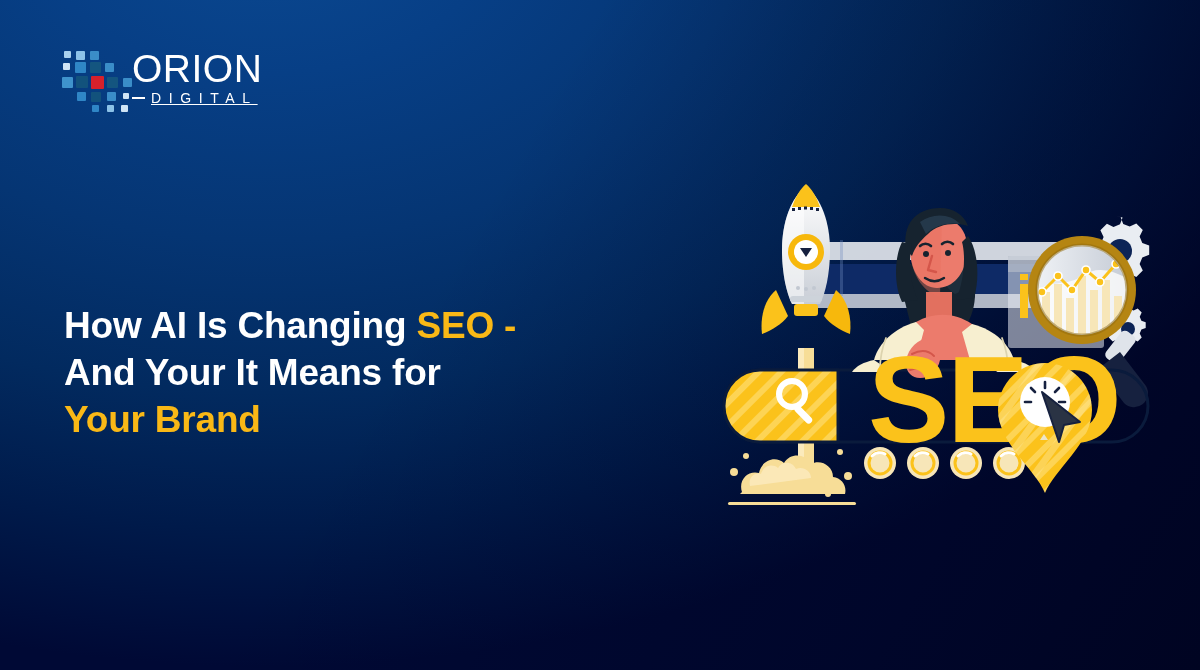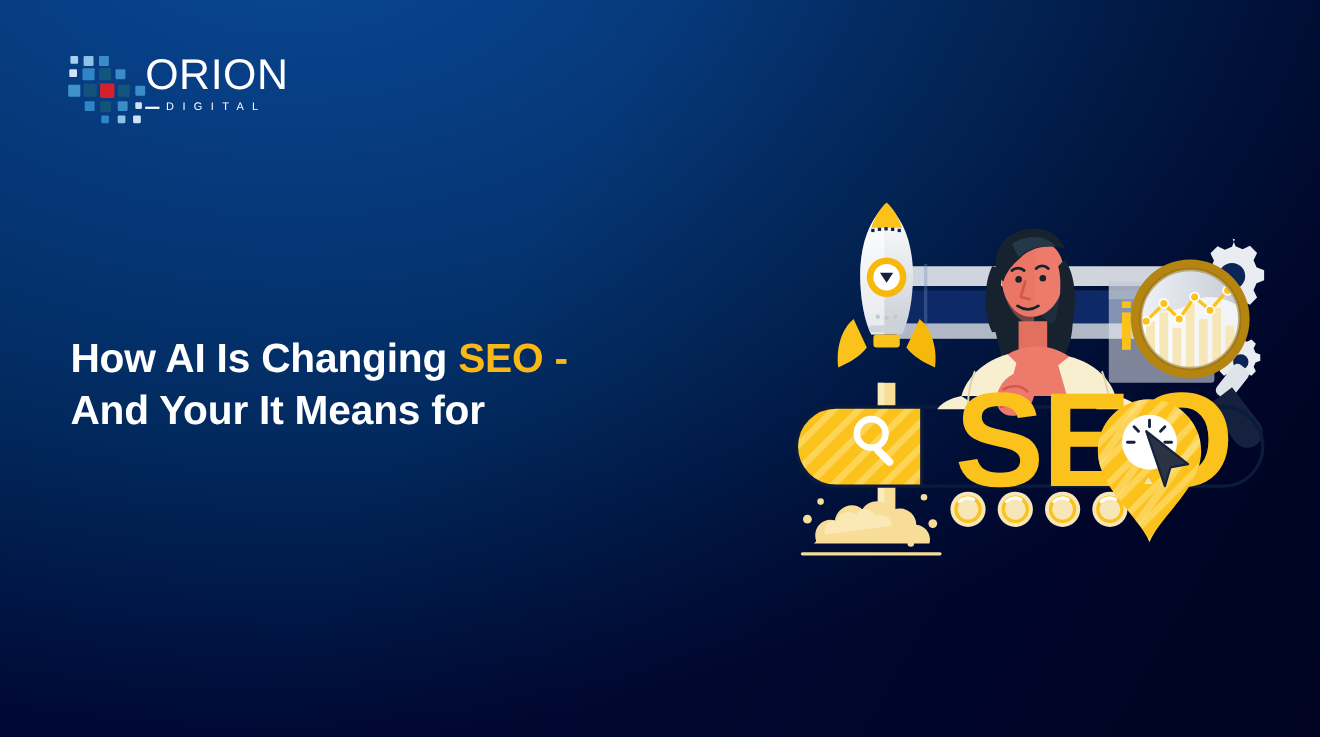--- a/index.html
+++ b/index.html
@@ -24,21 +24,21 @@
   .logo-mark{position:relative;width:58px;height:54px;}
   .logo-mark i{position:absolute;display:block;border-radius:1px;}
   .wordmark{margin-left:12px;display:flex;flex-direction:column;justify-content:center;}
   .wm-orion{
     color:#ffffff;font-size:39px;line-height:38px;font-weight:400;
     letter-spacing:.5px;font-family:"Liberation Sans", sans-serif;
   }
   .wm-sub{display:flex;align-items:center;margin-top:3px;}
   .wm-rule{width:13px;height:2px;background:#ffffff;margin-right:6px;flex:none;}
   .wm-digital{
-    color:#ffffff;font-size:10px;letter-spacing:7.6px;font-weight:400;line-height:14px;
+    color:#ffffff;font-size:14px;letter-spacing:7.6px;font-weight:400;line-height:14px;text-decoration:underline;
   }
 
   
   .headline{
     position:absolute;left:64px;top:277px;width:560px;z-index:6;
     font-size:37px;line-height:47px;font-weight:bold;color:#ffffff;
     letter-spacing:-.2px;
   }
   .headline .hl-accent{color:#f9b816;}
 
@@ -78,20 +78,21 @@
       <div class="wm-sub">
         <span class="wm-rule"></span>
         <span class="wm-digital">DIGITAL</span>
       </div>
     </div>
   </div>
 
   <h1 class="headline">
     <span>How AI Is Changing </span><span class="hl-accent">SEO -</span><br>
     <span>And Your It Means for</span><br>
+    <span class="hl-accent">Your Brand</span>
   </h1>
 
   <div class="art">
     <svg viewBox="0 0 440 340" xmlns="http://www.w3.org/2000/svg">
       <defs>
         <linearGradient id="gYel" x1="0" y1="0" x2="1" y2="1">
           <stop offset="0" stop-color="#fdd04a"></stop>
             <stop offset="1" stop-color="#f7b80c"></stop>
         </linearGradient>
         <linearGradient id="gSil" x1="0" y1="0" x2="0" y2="1">

